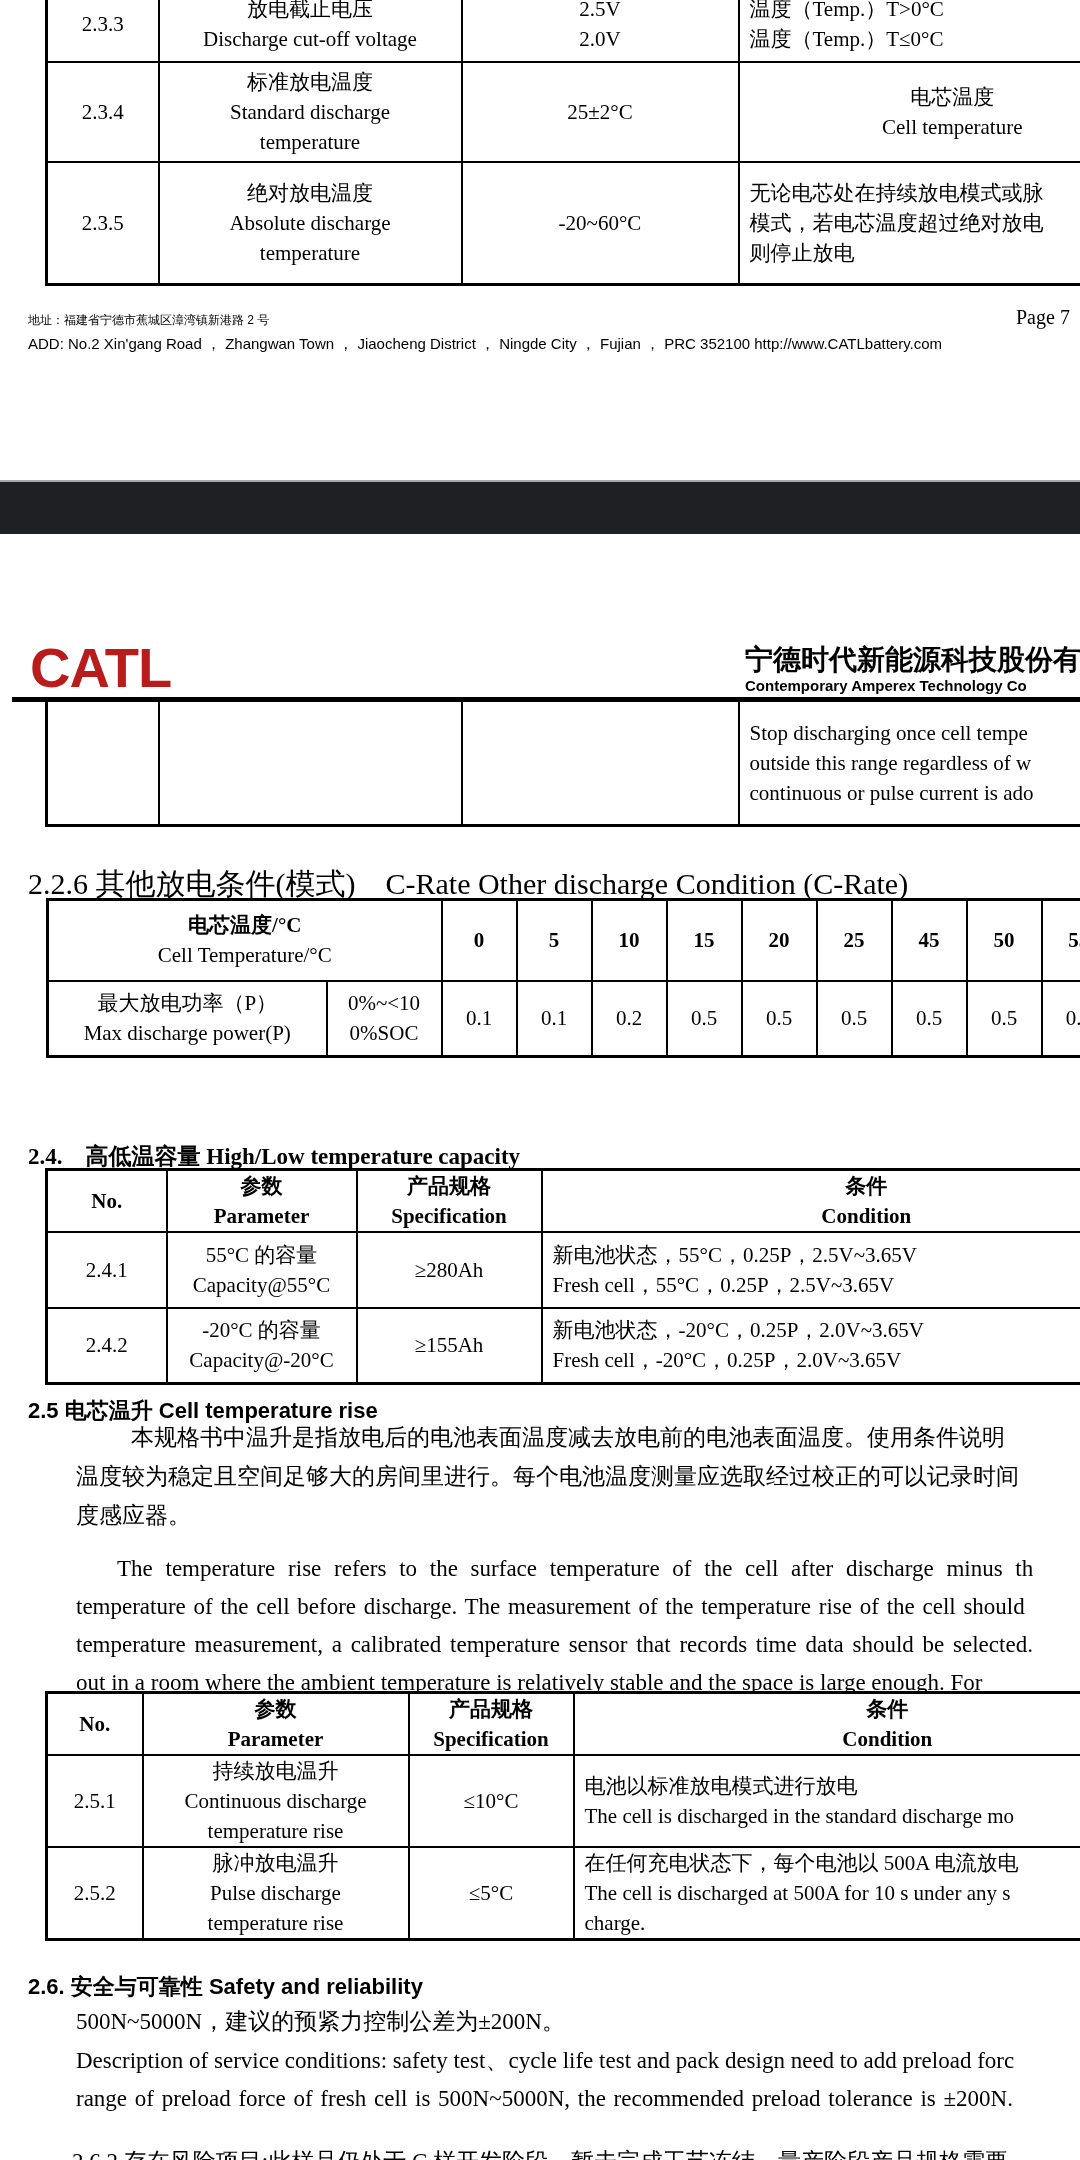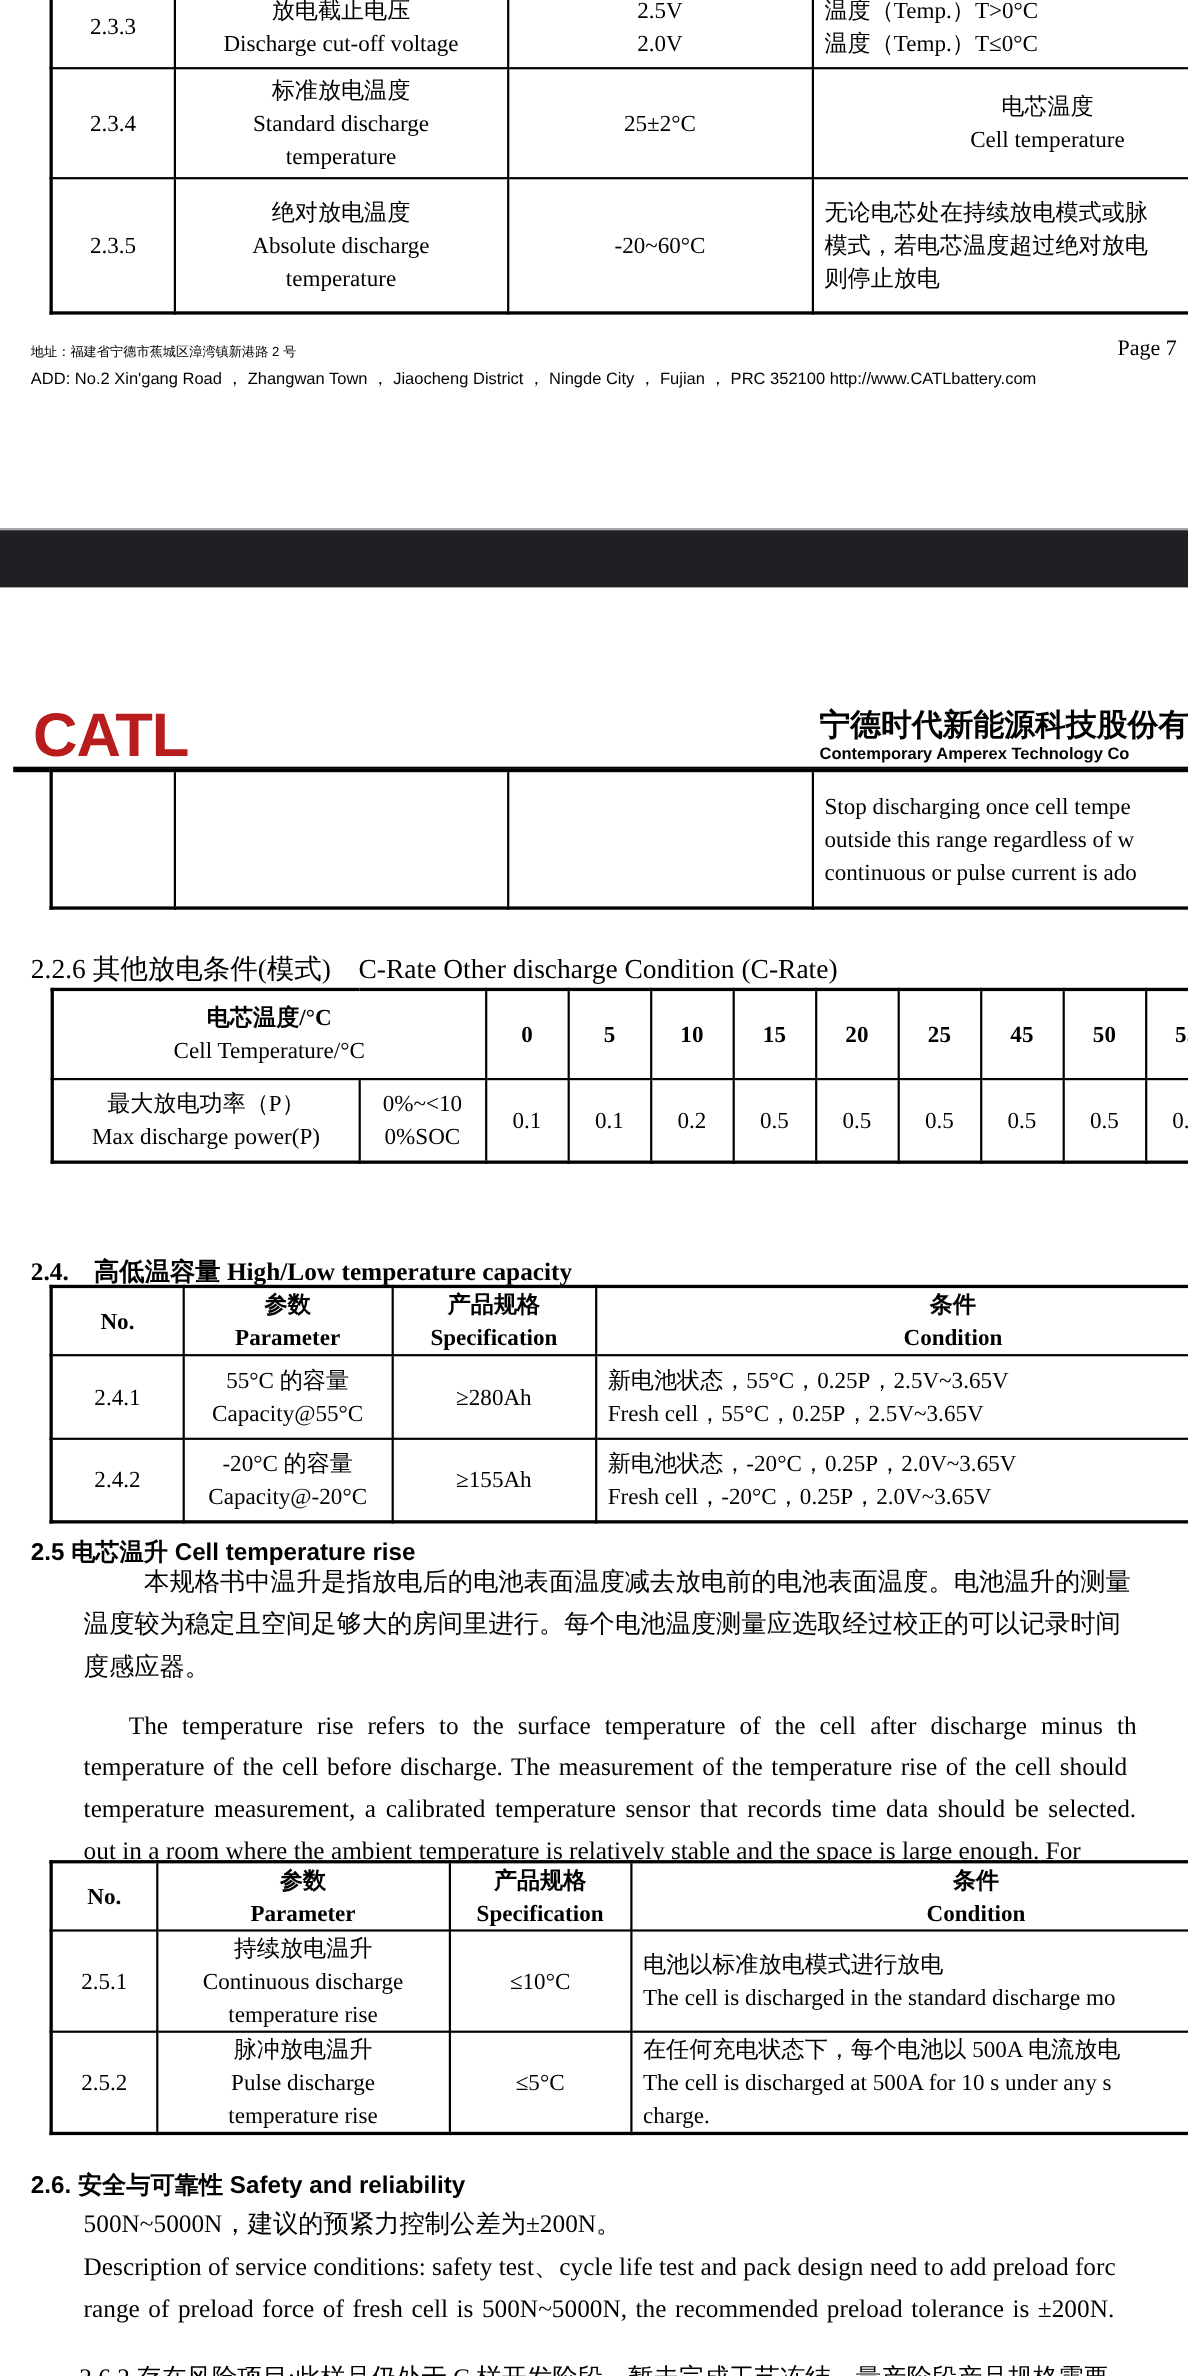--- a/index.html
+++ b/index.html
@@ -23,21 +23,21 @@
   #band{left:0;top:482px;width:1080px;height:52px;background:#1f2023}
   #bandline{left:0;top:480px;width:1080px;height:2px;background:#a8a8a8}
   
   #logo{left:30px;top:640px;font-family:"Liberation Sans",sans-serif;font-weight:bold;
         font-size:56px;letter-spacing:-1px;color:#b91c1c;line-height:56px}
   #co-cn{left:745px;top:645px;font-size:28px;font-weight:bold;white-space:nowrap;line-height:30px}
   #co-en{left:745px;top:677px;font-family:"Liberation Sans",sans-serif;font-weight:bold;
          font-size:15px;white-space:nowrap}
   #rule{left:12px;top:697px;width:1068px;height:5px;background:#000}
   
-  .h-serif{font-size:25px;white-space:nowrap}
+  .h-serif{font-size:30px;white-space:nowrap}
   .h-serif-b{font-size:23px;font-weight:bold;white-space:nowrap}
   .h-sans-b{font-family:"Liberation Sans",sans-serif;font-size:22px;font-weight:bold;white-space:nowrap}
   
   #tcrate{left:46px;top:898px;width:1069px}
   
   #t24{left:45px;top:1168px;width:1145px}
   
   #t25{left:45px;top:1691px;width:1155px}
   
   .para{white-space:nowrap;font-size:23px}
@@ -248,21 +248,21 @@
       <div class="l">新电池状态，-20°C，0.25P，2.0V~3.65V</div>
       <div class="l">Fresh cell，-20°C，0.25P，2.0V~3.65V</div>
     </td>
   </tr>
 </tbody>
   </table>
 
 <div class="abs h-sans-b" style="left:28px;top:1396px">2.5  电芯温升  Cell temperature rise</div>
 
 <div class="abs para" id="para25zh" style="left:76px;top:1418px">
-  <div class="ln">本规格书中温升是指放电后的电池表面温度减去放电前的电池表面温度。电池温升的测量</div>
+  <div class="ln">本规格书中温升是指放电后的电池表面温度减去放电前的电池表面温度。使用条件说明</div>
   <div class="ln">温度较为稳定且空间足够大的房间里进行。每个电池温度测量应选取经过校正的可以记录时间</div>
   <div class="ln">度感应器。</div>
 </div>
 
 <div class="abs para" id="para25en" style="left:76px;top:1550px">
   <div class="ln">The temperature rise refers to the surface temperature of the cell after discharge minus th</div>
   <div class="ln">temperature of the cell before discharge. The measurement of the temperature rise of the cell should</div>
   <div class="ln">temperature measurement, a calibrated temperature sensor that records time data should be selected.</div>
   <div class="ln">out in a room where the ambient temperature is relatively stable and the space is large enough. For</div>
 </div>

